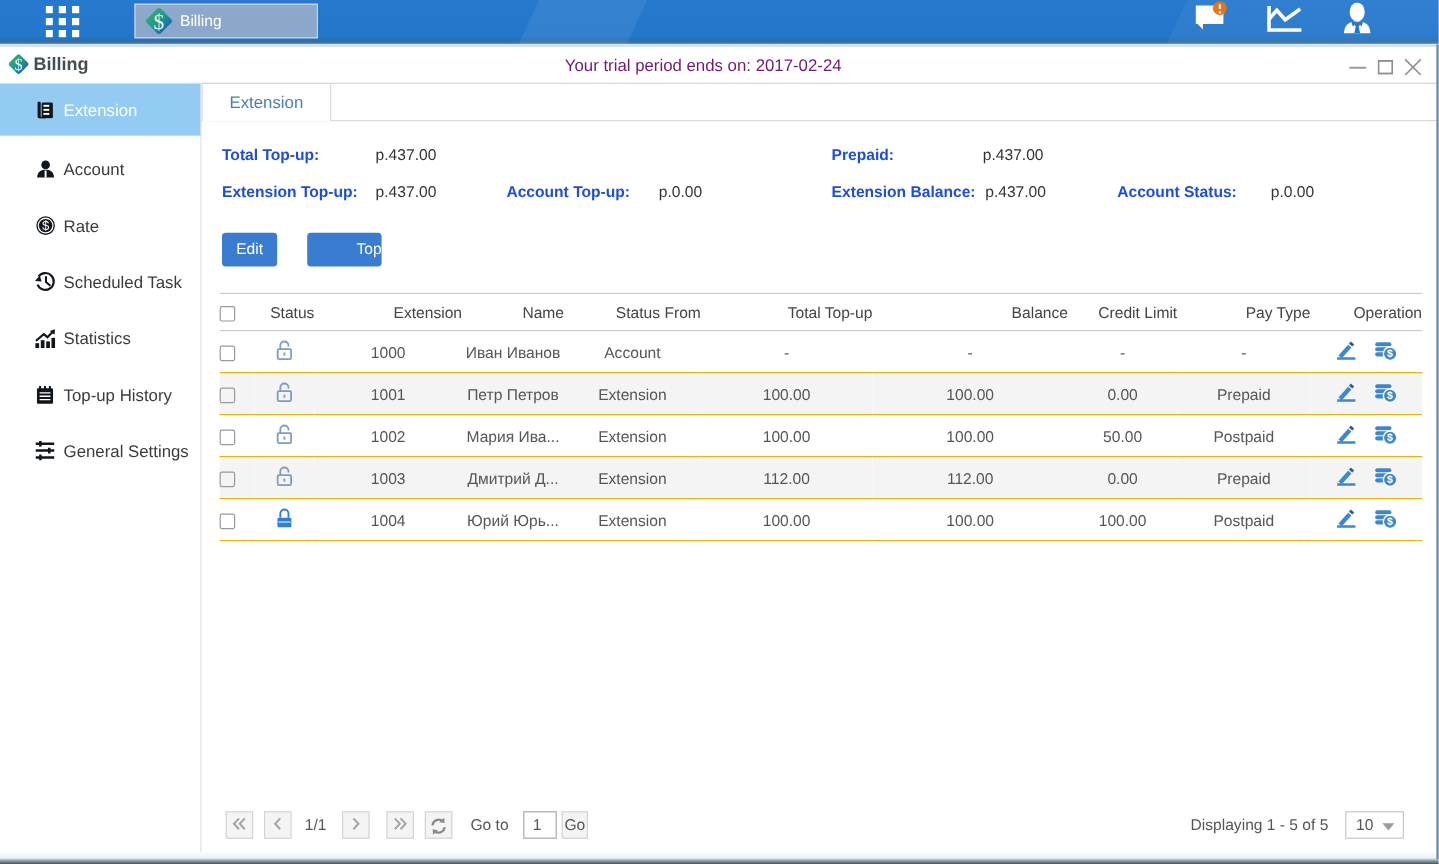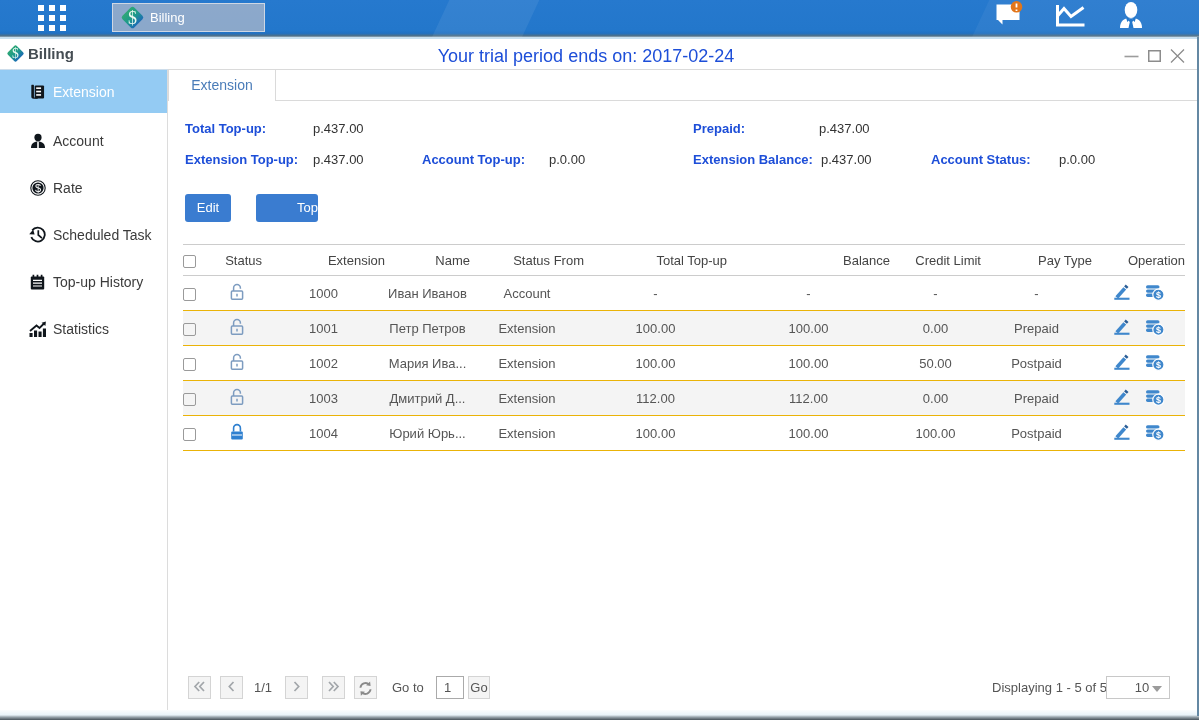--- a/index.html
+++ b/index.html
@@ -16,21 +16,21 @@
   background:rgba(203,199,201,0.62); border:1px solid rgba(228,231,236,0.75); display:flex; align-items:center; }
 #apptab .dollar-diamond { margin-left:7px; }
 #apptab span { color:#fff; font-size:13px; margin-left:5px; }
 .dollar-diamond { position:relative; }
 #topicons { position:absolute; right:54px; top:0; height:37px; display:flex; align-items:flex-start; gap:32px; }
 
 
 #titlebar { position:absolute; left:0; top:37px; width:1199px; height:33px; background:#fff; border-top:2px solid #c9e0f0; border-bottom:1px solid #cdddeb; }
 #titlebar .logo { position:absolute; left:6px; top:5px; }
 #titlebar .appname { position:absolute; left:28px; top:6px; font-size:15px; font-weight:bold; color:#454d53; }
-#trial { position:absolute; left:0; top:7px; width:1172px; text-align:center; font-size:18px; color:#1d4ed8; }
+#trial { position:absolute; left:0; top:7px; width:1172px; text-align:center; font-size:14px; color:#701a75; }
 #wincontrols { position:absolute; right:14px; top:0; height:33px; display:flex; align-items:center; gap:9px; }
 
 
 #sidebar { position:absolute; left:0; top:70px; width:168px; height:646px; background:#fff; border-right:1px solid #dcdcdc; }
 .sideitem { position:relative; height:47px; display:flex; align-items:center; font-size:14px; color:#3b3b3b; }
 .sideitem .icn { position:absolute; left:29px; width:17px; height:17px; display:flex; align-items:center; justify-content:center; }
 .sideitem .lbl { position:absolute; left:53px; }
 .sideitem.sel { background:#94cbf3; color:#fff; height:43px; }
 #sidebar .sideitem.sel { margin-bottom:4px; }
 
@@ -59,21 +59,21 @@
 .cb { display:inline-block; width:13px; height:13px; border:1px solid #9a9a9a; border-radius:2px; background:#fff; vertical-align:middle; }
 tr.alt .cb { background:#f4f4f4; }
 
 
 #pager { position:absolute; left:0; top:606px; width:1031px; height:29px; font-size:13px; color:#555; }
 .pbtn { position:absolute; top:0; width:23px; height:23px; background:#f4f4f4; border:1px solid #d4d4d4; color:#a6a6a6;
   text-align:center; line-height:21px; font-size:13px; }
 #goinput { position:absolute; left:268px; top:0; width:28px; height:23px; border:1px solid #aaa; font-size:13px; padding-left:7px; line-height:21px; background:#fff; }
 #gobtn { position:absolute; left:300px; top:0; width:22px; height:23px; background:#f4f4f4; border:1px solid #d4d4d4; text-align:center; line-height:21px; color:#555; }
 #disp { position:absolute; right:92px; top:4px; }
-#psel { position:absolute; right:29px; top:0; width:64px; height:23px; border:1px solid #c8c8c8; background:#fff; line-height:21px; padding-left:8px;text-align:center; }
+#psel { position:absolute; right:29px; top:0; width:49px; height:23px; border:1px solid #c8c8c8; background:#fff; line-height:21px; padding-left:8px; }
 #psel .tri { position:absolute; right:7px; top:9px; width:0; height:0; border-left:5px solid transparent; border-right:5px solid transparent; border-top:6px solid #9b9b9b; }
 
 #bottombar { position:absolute; left:0; top:715px; width:1199px; height:5px; background:linear-gradient(180deg,#e8f2f8 0%,#9aa6ae 40%,#47525a 100%); }
 #rightedge { position:absolute; left:1197px; top:37px; width:2px; height:679px; background:#6488a3; }
 #botfade { position:absolute; left:0; top:710px; width:1197px; height:5px; background:linear-gradient(180deg,#fbfdfe,#e9f3f9); }
 </style>
 </head>
 <body>
 <div id="app">
 
@@ -191,40 +191,51 @@
         <svg width="17" height="17" viewBox="0 0 17 17">
           <path d="M3.2 4.3 A 7 7 0 1 1 2.3 11.2" fill="none" stroke="#10161c" stroke-width="1.8"></path>
           <path d="M0.2 8.2 L5.6 8.6 L4.2 3.4 z" fill="#10161c"></path>
           <path d="M9.3 4.2 V9 L13 12.1" stroke="#10161c" stroke-width="1.7" fill="none"></path>
         </svg>
       </span>
       <span class="lbl">Scheduled Task</span>
     </div>
     <div class="sideitem">
       <span class="icn">
-        <svg width="15" height="16" viewBox="0 0 15 16">
-          <rect x="0.8" y="2.6" width="13.4" height="12.8" rx="1" fill="#10161c"></rect>
-          <path d="M3.4 0.7 v3 M7.5 0.7 v3 M11.6 0.7 v3" stroke="#10161c" stroke-width="1.7"></path>
-          <path d="M3 6.4 h9 M3 9.2 h9 M3 12 h9" stroke="#fff" stroke-width="1.2"></path>
-        </svg>
-      </span>
-      <span class="lbl">Top-up History</span>
-    </div>
-    <div class="sideitem">
-      <span class="icn">
         <svg width="17" height="16" viewBox="0 0 17 16">
           <rect x="0.5" y="12" width="3.1" height="4" fill="#10161c"></rect>
           <rect x="5" y="9.5" width="3.1" height="6.5" fill="#10161c"></rect>
           <rect x="9.5" y="10.5" width="3.1" height="5.5" fill="#10161c"></rect>
           <rect x="13.9" y="7.5" width="3.1" height="8.5" fill="#10161c"></rect>
           <path d="M1 10 l6.5 -5.5 l3 2.5 l4.5 -4.5" stroke="#10161c" stroke-width="1.8" fill="none"></path>
           <path d="M16.9 0.4 l-0.5 4.6 l-3.8 -3.2 z" fill="#10161c"></path>
         </svg>
       </span>
       <span class="lbl">Statistics</span>
+    </div>
+    <div class="sideitem">
+      <span class="icn">
+        <svg width="15" height="16" viewBox="0 0 15 16">
+          <rect x="0.8" y="2.6" width="13.4" height="12.8" rx="1" fill="#10161c"></rect>
+          <path d="M3.4 0.7 v3 M7.5 0.7 v3 M11.6 0.7 v3" stroke="#10161c" stroke-width="1.7"></path>
+          <path d="M3 6.4 h9 M3 9.2 h9 M3 12 h9" stroke="#fff" stroke-width="1.2"></path>
+        </svg>
+      </span>
+      <span class="lbl">Top-up History</span>
+    </div>
+    <div class="sideitem">
+      <span class="icn">
+        <svg width="17" height="17" viewBox="0 0 17 17">
+          <path d="M0.8 2.8 h15.4 M0.8 8.5 h15.4 M0.8 14.2 h15.4" stroke="#10161c" stroke-width="2.1"></path>
+          <rect x="3.6" y="0.4" width="2.1" height="4.8" fill="#10161c"></rect>
+          <rect x="11" y="6.1" width="2.1" height="4.8" fill="#10161c"></rect>
+          <rect x="3.6" y="11.8" width="2.1" height="4.8" fill="#10161c"></rect>
+        </svg>
+      </span>
+      <span class="lbl">General Settings</span>
     </div>
   </div>
 
   <div id="content">
     <div id="tabstrip">
         <div class="tab">Extension</div>
       </div>
 
     <div class="statrow" style="top:51px;">
       <b>Total Top-up:</b><span class="sv" style="left:128px;">p.437.00</span>

